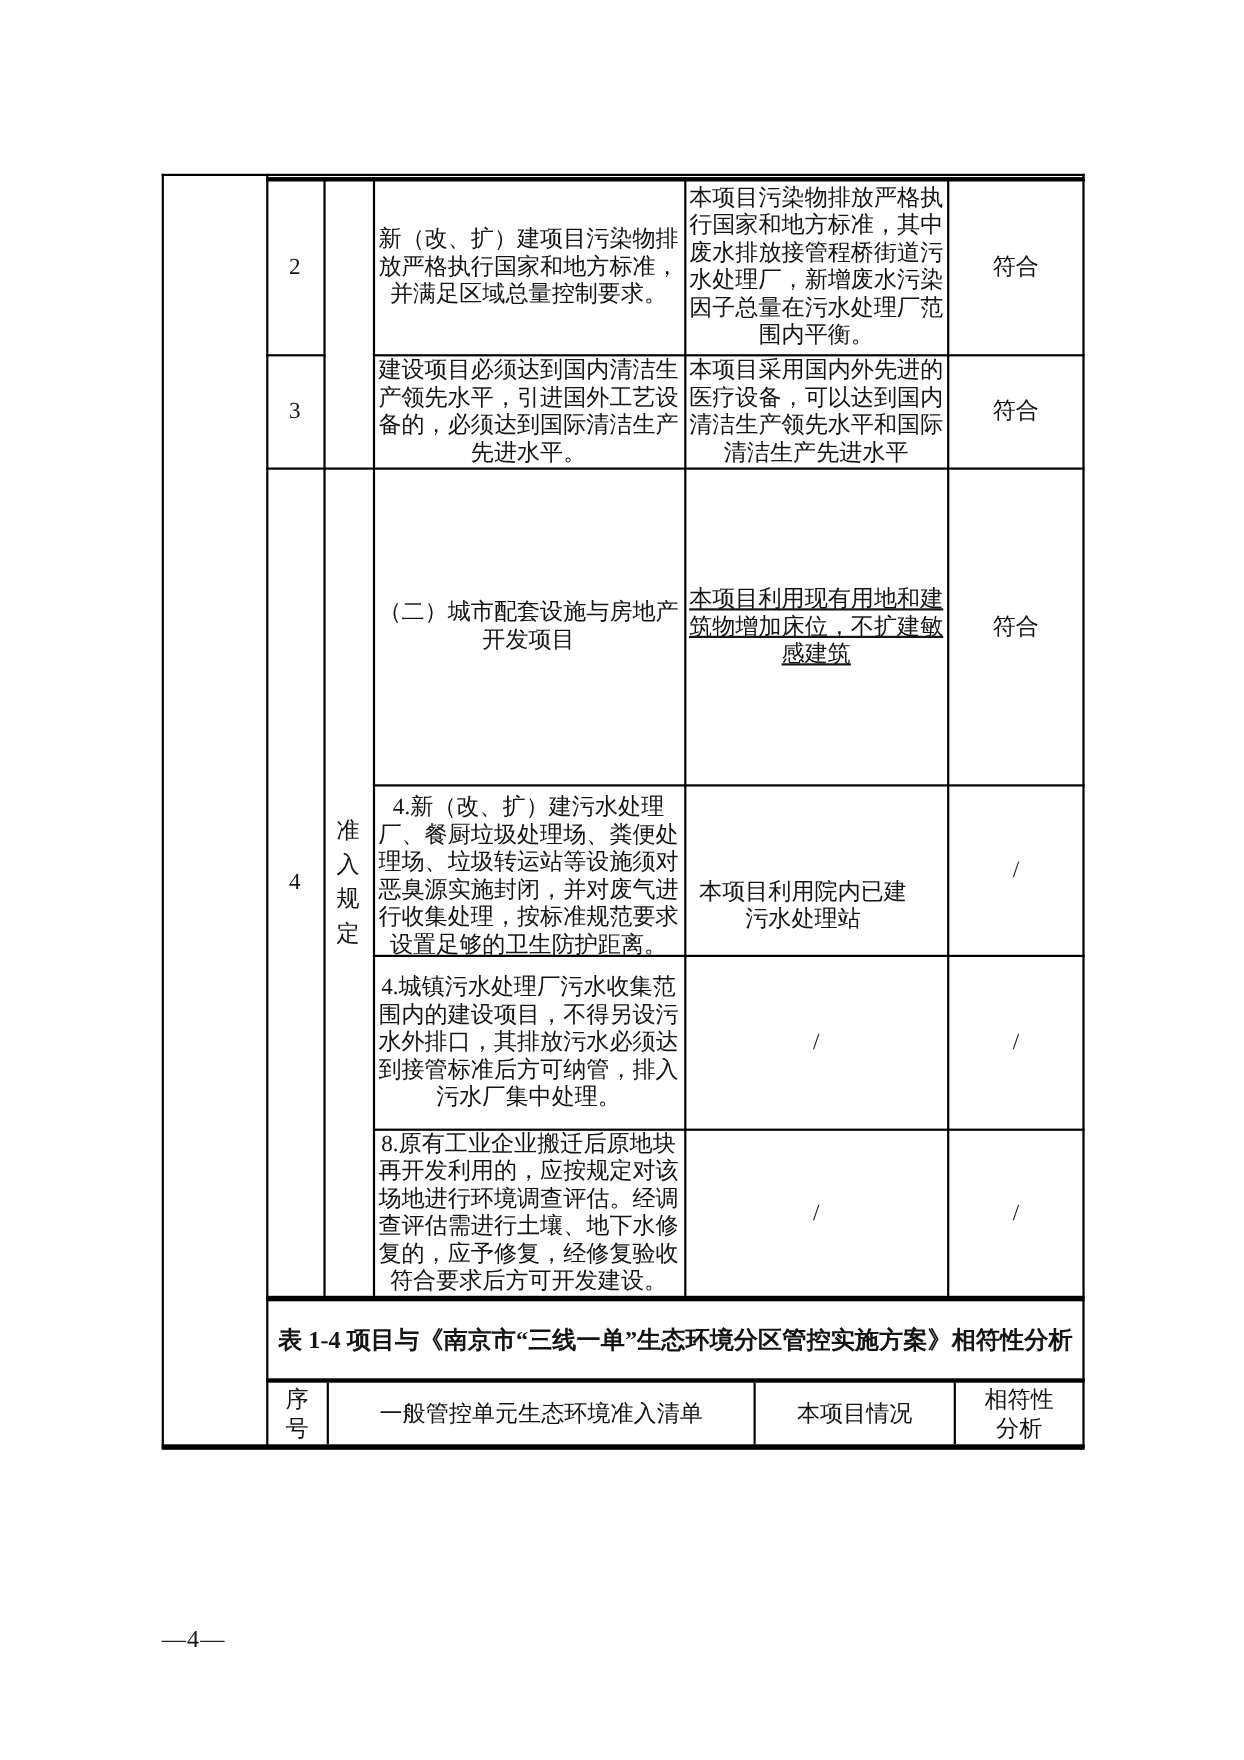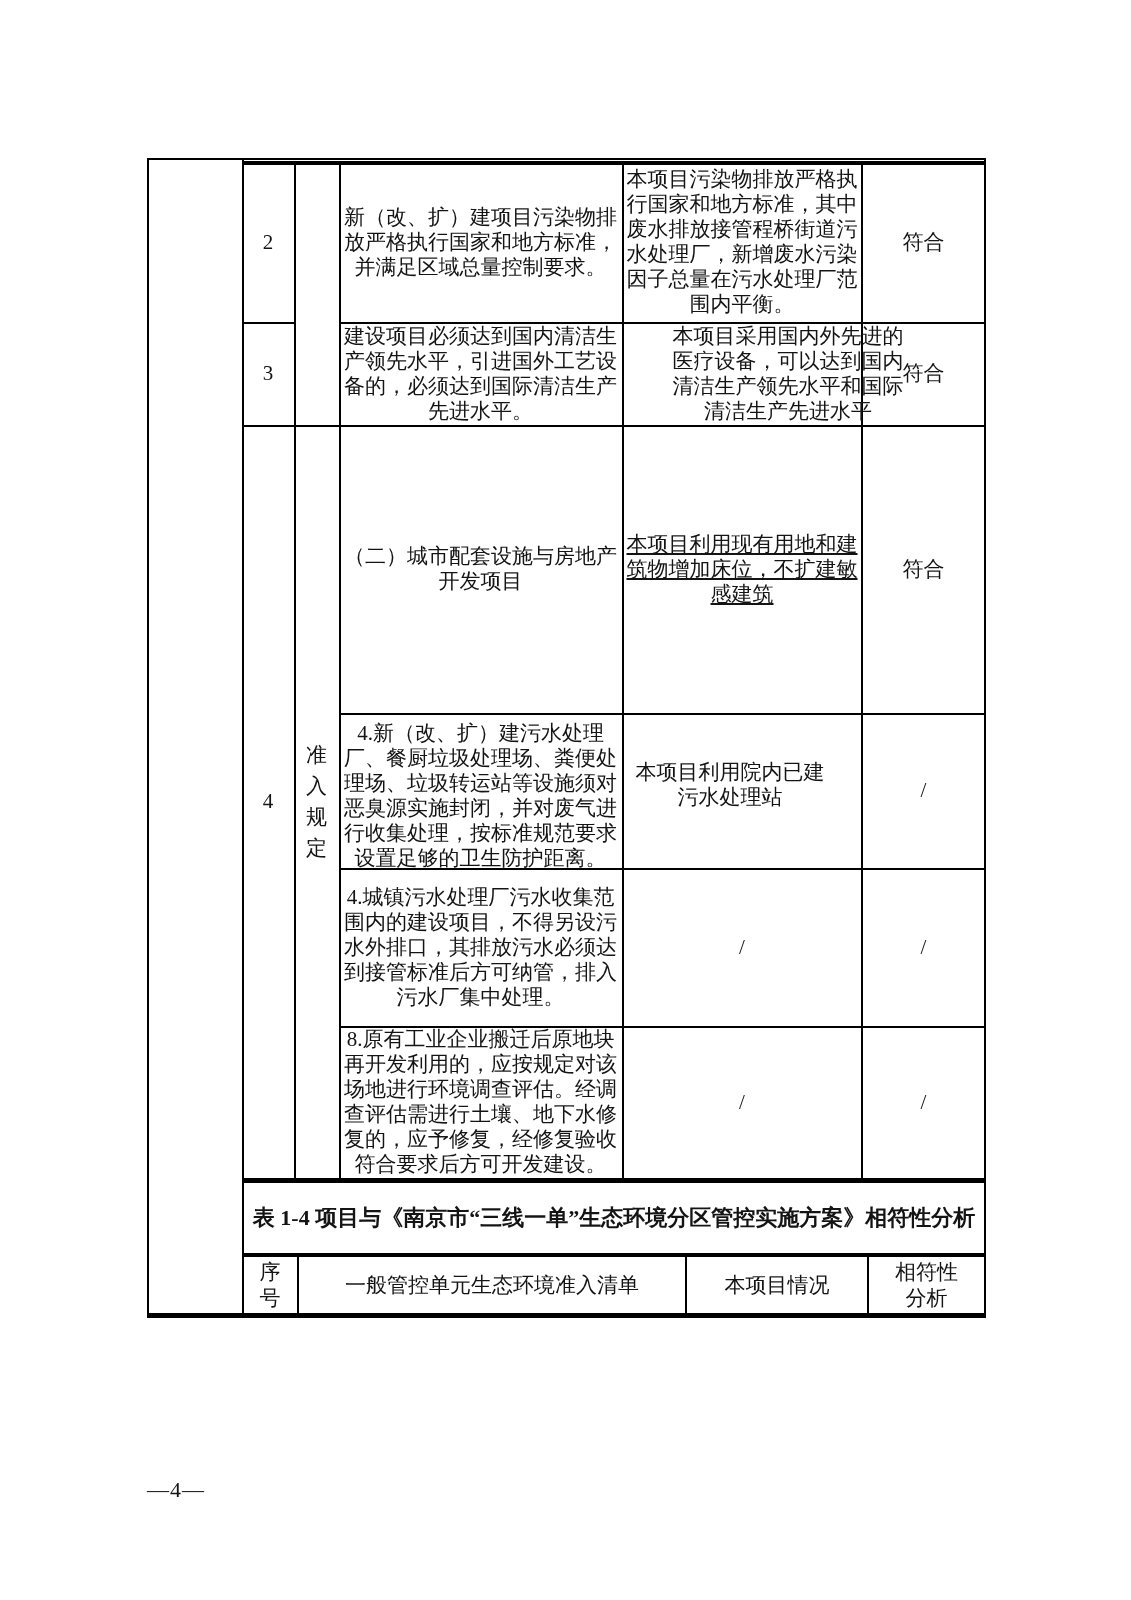--- a/index.html
+++ b/index.html
@@ -82,42 +82,42 @@
   </div>
   <div class="cell" style="left:622px;top:162px;width:240px;height:160px;padding:0 4px;">
     <div class="para">本项目污染物排放严格执行国家和地方标准，其中废水排放接管程桥街道污水处理厂，新增废水污染因子总量在污水处理厂范围内平衡。</div>
   </div>
   <div class="cell" style="left:862px;top:162px;width:123px;height:160px;">符合</div>
 
   <div class="cell num" style="left:242px;top:322px;width:52px;height:103px;">3</div>
   <div class="cell" style="left:339px;top:322px;width:283px;height:103px;padding:16px 4px;">
     <div class="para">建设项目必须达到国内清洁生产领先水平，引进国外工艺设备的，必须达到国际清洁生产先进水平。</div>
   </div>
-  <div class="cell" style="left:622px;top:322px;width:240px;height:103px;padding:0 4px;margin-left:46px;">
+  <div class="cell" style="left:622px;top:322px;width:240px;height:103px;padding:0 4px;">
     <div class="para">本项目采用国内外先进的医疗设备，可以达到国内清洁生产领先水平和国际清洁生产先进水平</div>
   </div>
   <div class="cell" style="left:862px;top:322px;width:123px;height:103px;">符合</div>
 
   <div class="cell num" style="left:242px;top:425px;width:52px;height:753px;">4</div>
   <div class="cell" style="left:294px;top:425px;width:45px;height:753px;">
     <div class="vtext">准入规定</div>
   </div>
 
   <div class="cell" style="left:339px;top:425px;width:283px;height:288px;padding:0 4px;">
     <div class="para">（二）城市配套设施与房地产开发项目</div>
   </div>
   <div class="cell" style="left:622px;top:425px;width:240px;height:288px;padding:0 4px;text-decoration:underline;">
     <div class="para">本项目利用现有用地和建筑物增加床位，不扩建敏感建筑</div>
   </div>
   <div class="cell" style="left:862px;top:425px;width:123px;height:288px;">符合</div>
 
   <div class="cell" style="left:339px;top:713px;width:283px;height:165px;padding:0 4px;">
     <div class="para">4.新（改、扩）建污水处理厂、餐厨垃圾处理场、粪便处理场、垃圾转运站等设施须对恶臭源实施封闭，并对废气进行收集处理，按标准规范要求设置足够的卫生防护距离。</div>
   </div>
-  <div class="cell" style="left:622px;top:707px;width:216px;height:155px;padding:0 4px;">
+  <div class="cell" style="left:622px;top:747px;width:216px;height:155px;padding:0 4px;font-family:Liberation Mono, monospace;">
     <div class="para">本项目利用院内已建污水处理站</div>
   </div>
   <div class="cell" style="left:862px;top:713px;width:123px;height:155px;">/</div>
 
   <div class="cell" style="left:339px;top:868px;width:283px;height:158px;padding:0 4px;">
     <div class="para">4.城镇污水处理厂污水收集范围内的建设项目，不得另设污水外排口，其排放污水必须达到接管标准后方可纳管，排入污水厂集中处理。</div>
   </div>
   <div class="cell" style="left:622px;top:868px;width:240px;height:158px;">/</div>
   <div class="cell" style="left:862px;top:868px;width:123px;height:158px;">/</div>
 

